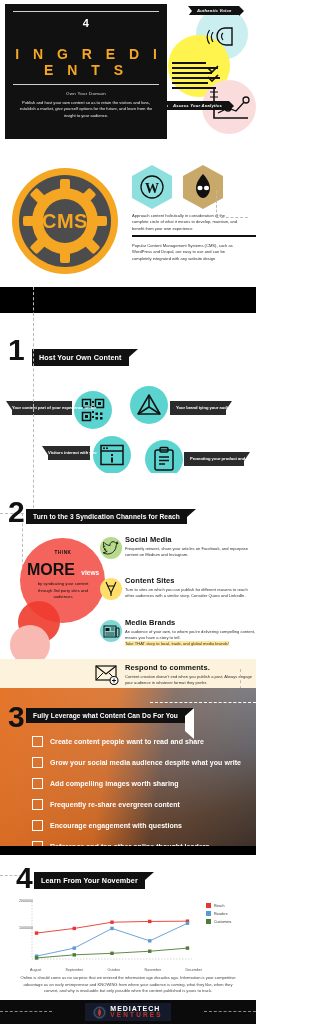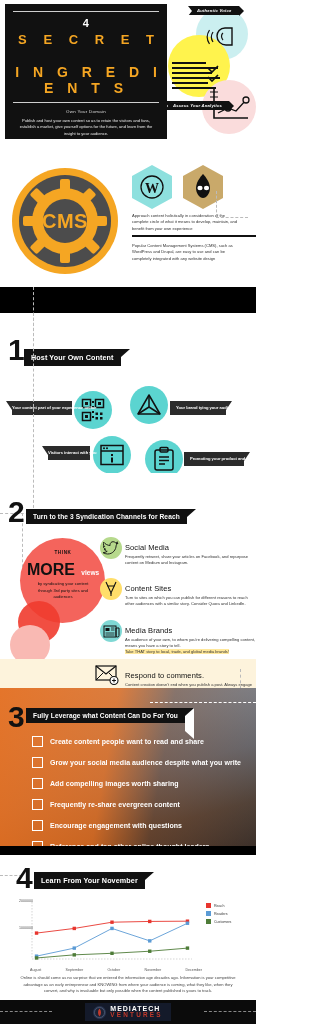--- a/index.html
+++ b/index.html
@@ -161,21 +161,21 @@
   
   #s2 { height:215px; background:#fff; }
   .redcirc{
     position:absolute; border-radius:50%;
   }
   .s2item { position:absolute; left:125px; width:131px; }
   .s2icon {
     position:absolute; left:-25px; top:0; width:22px; height:22px;
     border-radius:50%; display:flex; align-items:center; justify-content:center;
   }
-  .s2h { font-weight:400; font-size:7.5px; color:#111; letter-spacing:.1px;margin-top:8px;}
+  .s2h { font-weight:700; font-size:7.5px; color:#111; letter-spacing:.1px;}
   .s2p { font-size:4.1px; line-height:1.55; color:#333; margin-top:1.5px;}
   .tiphl { background:#FFE89B; display:inline; }
 
   
   #s3 { height:158px; position:relative; overflow:hidden; }
   .s3bg {
     position:absolute; inset:0;
     background:
       linear-gradient(100deg, rgba(232,110,28,.92) 0%, rgba(232,110,28,.80) 42%, rgba(120,70,40,.55) 62%, rgba(90,70,60,.35) 100%),
       linear-gradient(165deg,#b9c7d6 0%,#8fa4b8 30%,#6c7b8c 55%,#4a4038 80%,#2b2420 100%);
@@ -243,21 +243,20 @@
       <circle cx="20" cy="22" r="3" fill="#FADCDC" stroke="#111" stroke-width="1.3"></circle>
       <circle cx="38" cy="14" r="3" fill="#FADCDC" stroke="#111" stroke-width="1.3"></circle>
     </svg>
 
     <div class="ribbon-sm" style="left:188px;top:6px">Authentic Voice</div>
     <div class="ribbon-sm" style="left:164px;top:101px">Assess Your Analytics</div>
 
     <div class="hero-card">
       <div class="hero-rule t"></div>
       <div class="hero-num">4</div>
-      <div class="hero-secret">S E C R E T</div>
       <div class="hero-ingredients">I N G R E D I E N T S</div>
       <div class="hero-rule b"></div>
       <div class="hero-own">Own Your Domain</div>
       <div class="hero-body">Publish and host your own content so as to retain the visitors and fans, establish a market, give yourself options for the future, and learn from the insight to your audience.</div>
     </div>
   </section>
 
   <section id="cms">
     <div class="cms-ring">
       <div class="cms-inner">
@@ -303,21 +302,21 @@
 
     <div class="dotline-v" style="left:216px;top:36px;height:26px"></div>
     <div class="dotline-h" style="left:216px;top:62px;width:32px"></div>
   </section>
 
   <div class="blackbar" style="height:26px"></div>
 
   <section id="s1" class="sec hatch">
     <div class="dotline-v" style="left:33px;top:-26px;height:54px"></div>
     <div class="secnum" style="left:8px;top:22px">1</div>
-    <div class="ribbon" style="left:24px;top:36px">Host Your Own Content</div>
+    <div class="ribbon" style="left:32px;top:36px">Host Your Own Content</div>
 
     <div class="circ" style="left:74px;top:78px;width:38px;height:38px">
       <svg width="24" height="24" viewBox="0 0 24 24">
         <g fill="none" stroke="#111" stroke-width="1.5">
           <rect x="1.5" y="1.5" width="8" height="8"></rect>
             <rect x="14.5" y="1.5" width="8" height="8"></rect>
           <rect x="1.5" y="14.5" width="8" height="8"></rect>
         </g>
         <g fill="#111">
           <rect x="4" y="4" width="3" height="3"></rect>

